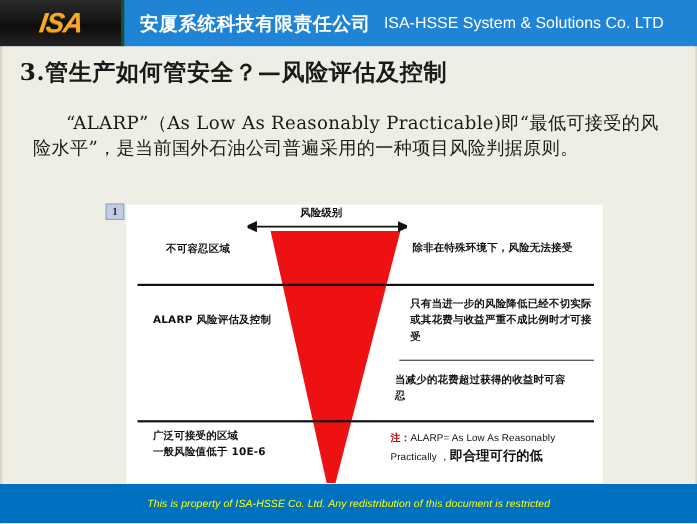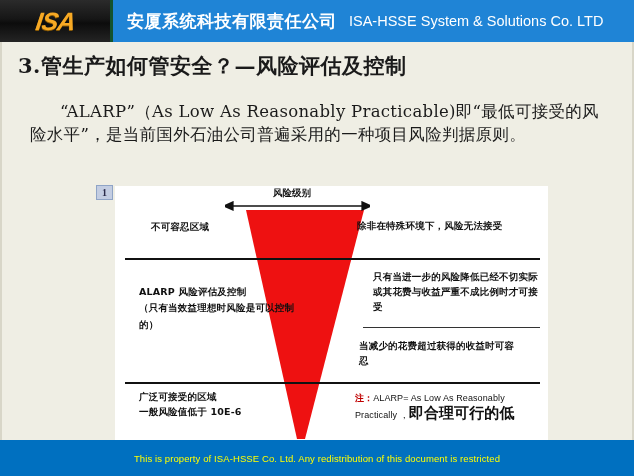--- a/index.html
+++ b/index.html
@@ -150,31 +150,32 @@
     color: #111111;
     letter-spacing: 0.1px;
   }
   #note-line .note-mark {
     color: #C00000; font-weight: bold;
     font-family: "DejaVu Sans", sans-serif;
   }
   #note-line .cn-bold {
     font-family: "DejaVu Sans", sans-serif;
     font-weight: bold;
-    font-size: 15px;
+    font-size: 12px;
   }
 
   
   #footer {
     position: absolute; left: 0; bottom: 0;
     width: 634px; height: 36px;
     background: #0070C0;
     display: flex; flex-direction: column;
     align-items: center; justify-content: center;
     gap: 2px;
+    font-style: italic;
   }
   .footer-line {
     color: #FFFF00;
     font-size: 9.5px;
     font-family: "Liberation Sans", sans-serif;
     letter-spacing: 0.1px;
   }
   #slide-border-l, #slide-border-r {
     position: absolute; top: 0; width: 2px; height: 476px;
     background: #D8D6C8;
@@ -226,26 +227,25 @@
 
     <div id="risk-level-label">风险级别</div>
 
     <div class="hline" style="left:10px; top:72px; width:415px;"></div>
     <div class="hline" style="left:248px; top:141px; width:177px; height:1px; background:#333;"></div>
     <div class="hline" style="left:10px; top:196px; width:415px;"></div>
 
     <div class="dz-label" style="left:36px; top:33px;">不可容忍区域</div>
 
     <div class="dz-label" style="left:24px; top:98px;">ALARP 风险评估及控制</div>
-    <div class="dz-label" style="left:24px; top:113px; white-space:normal; width:160px; line-height:17px;">（只有当效益理想时风险是可以控制的）</div>
 
     <div class="dz-label" style="left:24px; top:203px;">广泛可接受的区域</div>
     <div class="dz-label" style="left:24px; top:218px;">一般风险值低于 10E-6</div>
 
-    <div class="dz-right" style="left:242px; top:32px; width:160px;">除非在特殊环境下，风险无法接受</div>
+    <div class="dz-right" style="left:260px; top:32px; width:160px;">除非在特殊环境下，风险无法接受</div>
     <div class="dz-right" style="left:258px; top:83px; width:168px;">只有当进一步的风险降低已经不切实际或其花费与收益严重不成比例时才可接受</div>
     <div class="dz-right" style="left:244px; top:152px; width:158px;">当减少的花费超过获得的收益时可容忍</div>
 
     <div id="note-line" style="left:240px; top:205px; width:190px;">
       <span class="note-mark">注：</span><span>ALARP= As Low As Reasonably Practically ，</span><span class="cn-bold">即合理可行的低</span>
     </div>
 
   </div>
 
   <div id="footer">

